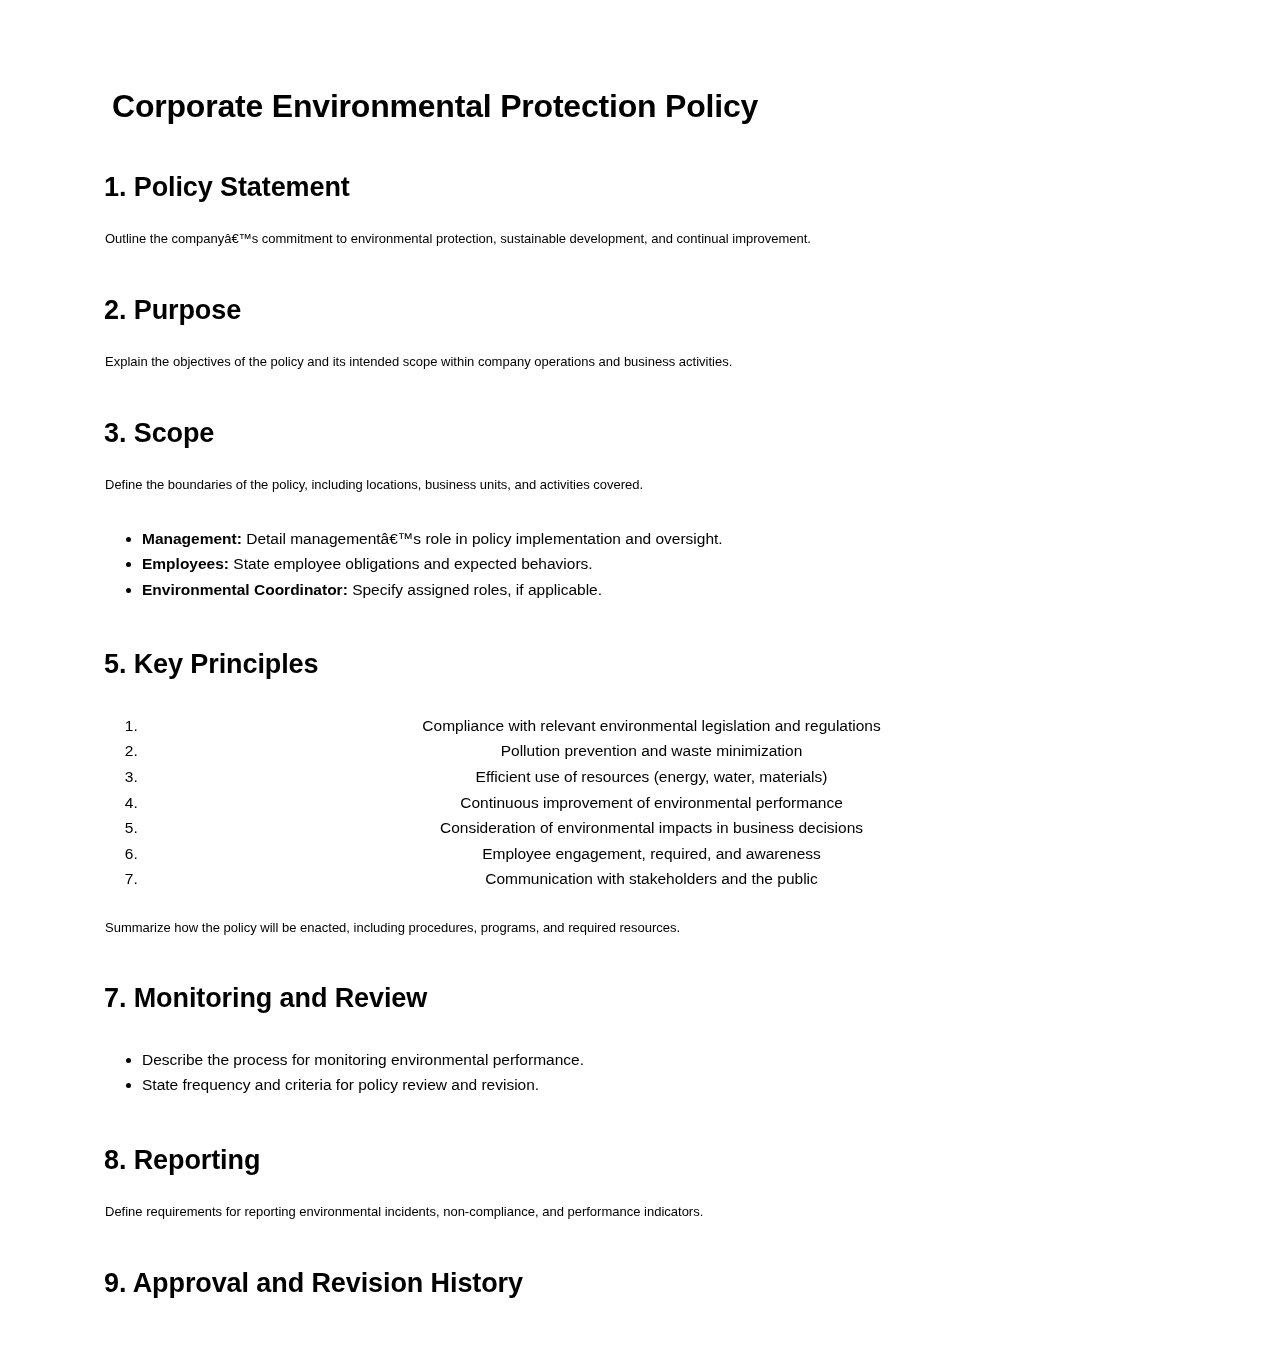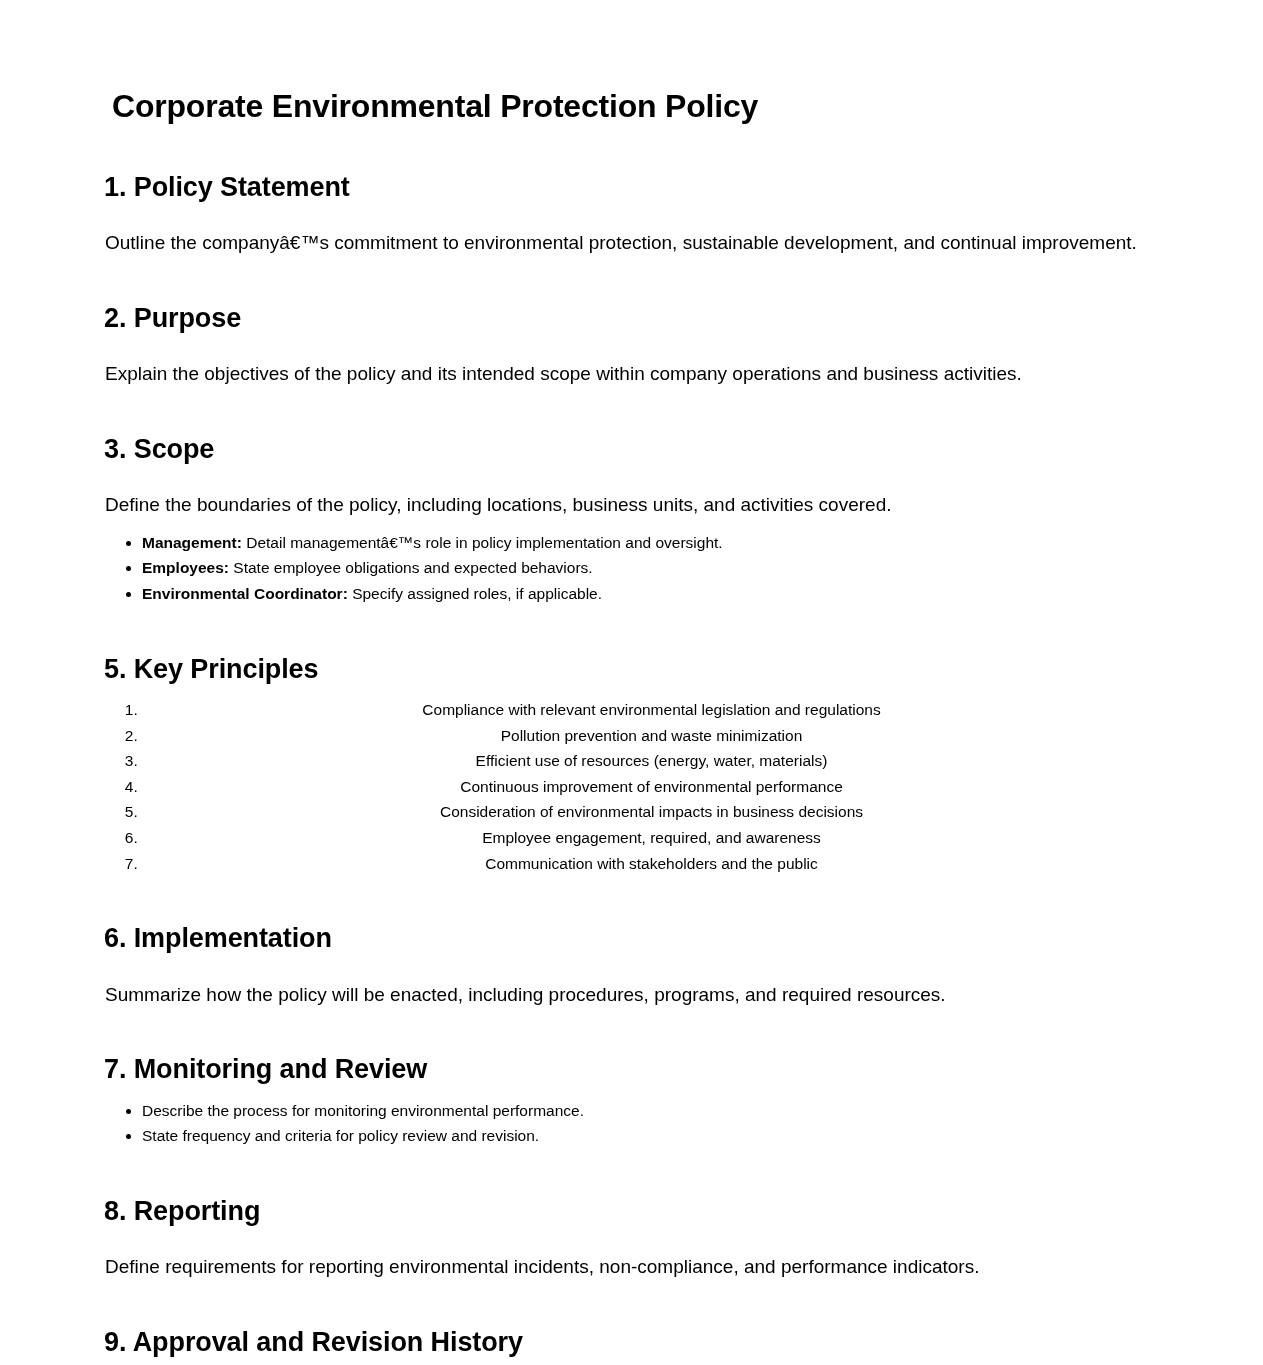--- a/index.html
+++ b/index.html
@@ -27,27 +27,27 @@
     letter-spacing: -0.2px;
   }
   h2.section-title {
     font-size: 27px;
     font-weight: bold;
     line-height: 1.2;
     margin: 46px 0 0 0;
     letter-spacing: -0.1px;
   }
   p.section-text {
-    font-size: 19px;
+    font-size: 13px;
     line-height: 1.35;
     margin: 27px 0 0 1px;
   }
   ul.section-list,
   ol.section-list {
-    margin: 12px 0 0 0;
+    margin: 32px 0 0 0;
     padding-left: 38px;
   }
   ul.section-list { list-style-type: disc; }
   ol.section-list { list-style-type: decimal; }
   ul.section-list li,
   ol.section-list li {
     font-size: 15.5px;
     line-height: 25.6px;
     margin: 0;
     padding: 0;
@@ -89,21 +89,20 @@
   <ol class="section-list">
     <li>Compliance with relevant environmental legislation and regulations</li>
     <li>Pollution prevention and waste minimization</li>
     <li>Efficient use of resources (energy, water, materials)</li>
     <li>Continuous improvement of environmental performance</li>
     <li>Consideration of environmental impacts in business decisions</li>
     <li>Employee engagement, required, and awareness</li>
     <li>Communication with stakeholders and the public</li>
   </ol>
 
-  <h2 class="section-title">6. Implementation</h2>
   <p class="section-text">Summarize how the policy will be enacted, including procedures, programs, and required resources.</p>
 
   <h2 class="section-title">7. Monitoring and Review</h2>
   <ul class="section-list">
     <li>Describe the process for monitoring environmental performance.</li>
     <li>State frequency and criteria for policy review and revision.</li>
   </ul>
 
   <h2 class="section-title">8. Reporting</h2>
   <p class="section-text">Define requirements for reporting environmental incidents, non-compliance, and performance indicators.</p>

